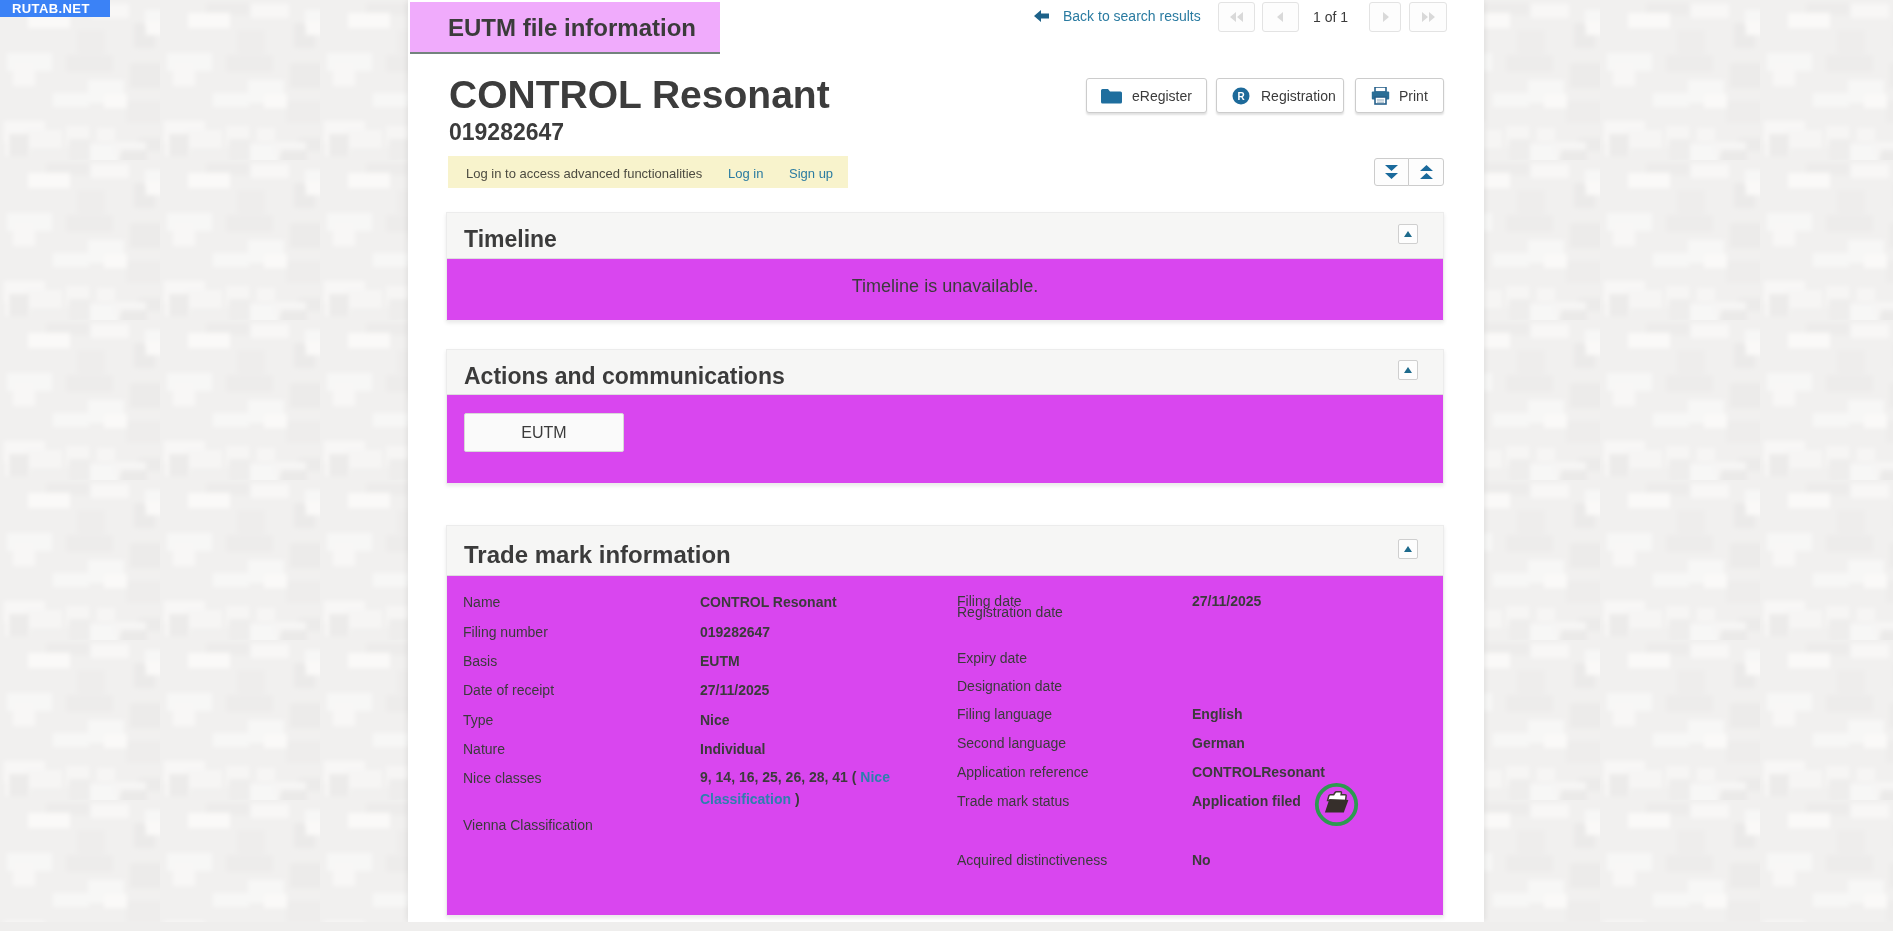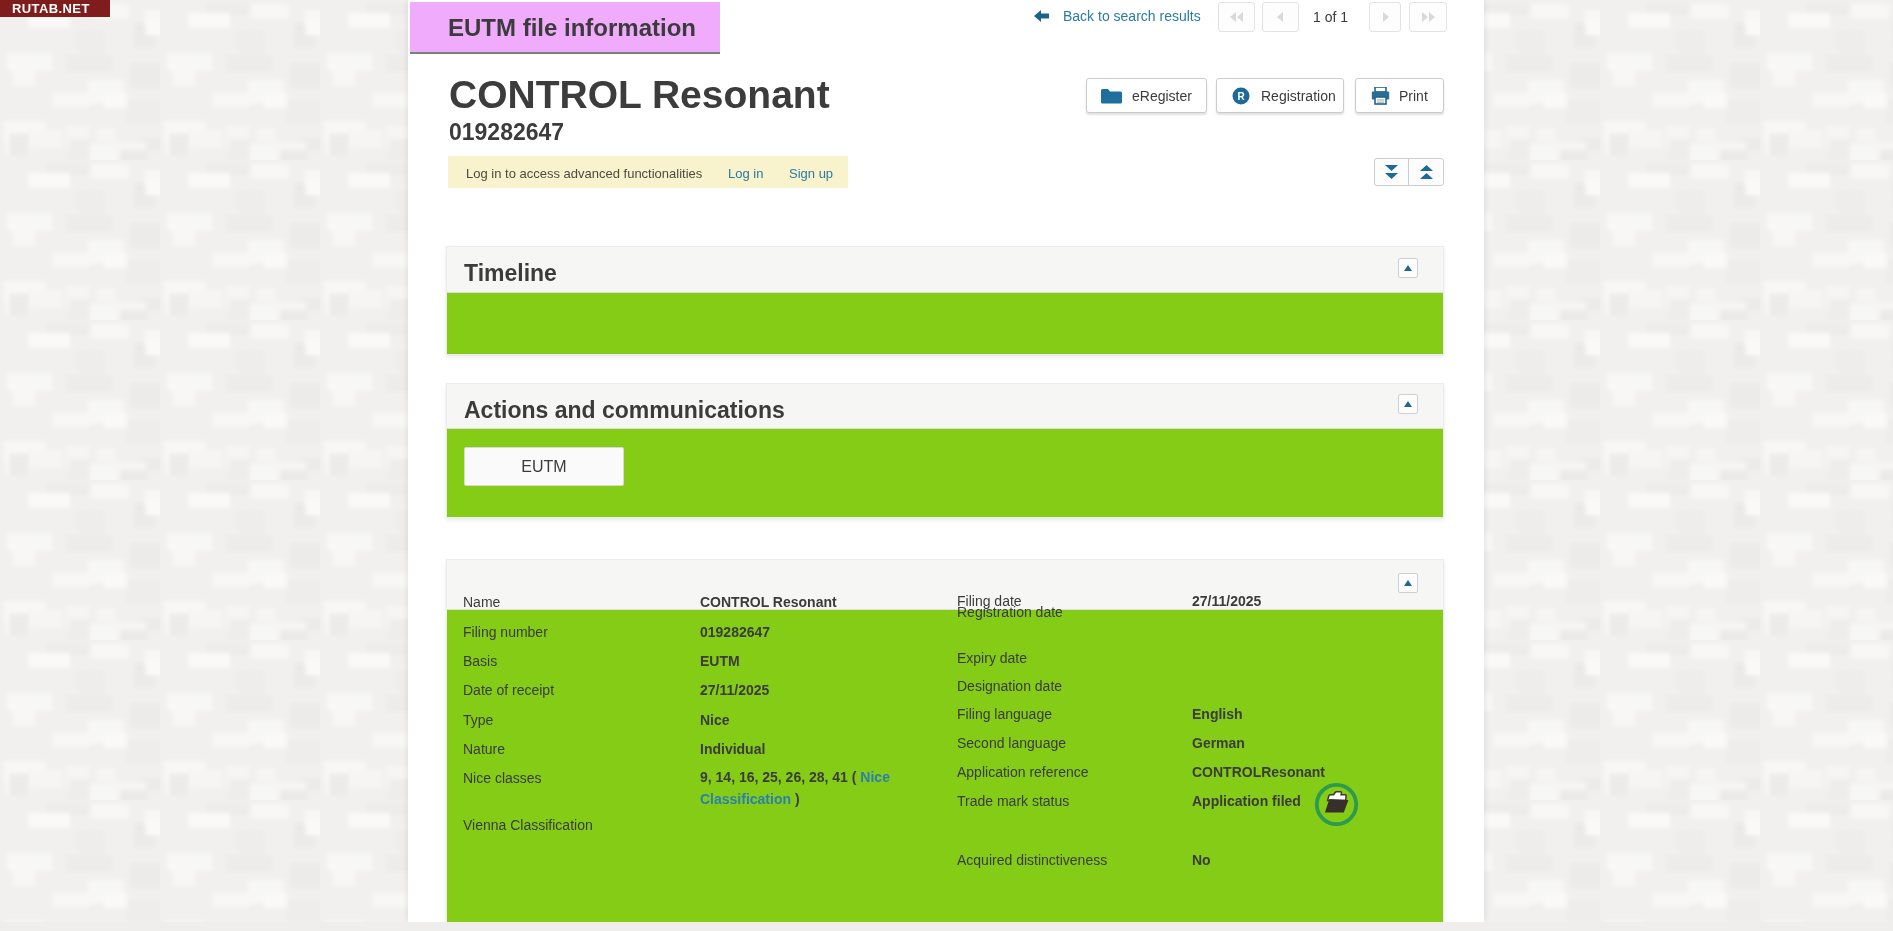--- a/index.html
+++ b/index.html
@@ -8,22 +8,22 @@
   .abs{position:absolute;}
   #bgpat{position:absolute;left:0;top:0;width:1893px;height:931px;}
   #col{position:absolute;left:408px;top:0;width:1076px;height:922px;background:#ffffff;
        box-shadow:0 0 7px rgba(0,0,0,0.10);}
   #tab{position:absolute;left:410px;top:2px;width:310px;height:52px;background:#f0abfc;
        border-bottom:2px solid #73837d;text-align:center;line-height:51px;
        font-size:24px;font-weight:bold;color:#3b3b3b;padding-left:14px;box-sizing:border-box;}
   .link{color:#2a7ba1;}
   .pgbtn{position:absolute;background:#fdfdfd;border:1px solid #e3e3e3;border-radius:3px;
          color:#cccccc;text-align:center;}
-  .card{position:absolute;left:446px;width:996px;background:#84cc16;border:1px solid #ececec;
-        box-shadow:0 2px 4px rgba(0,0,0,0.09);margin-top:34px;}
+  .card{position:absolute;left:446px;width:996px;background:#d946ef;border:1px solid #ececec;
+        box-shadow:0 2px 4px rgba(0,0,0,0.09);}
   .chead{background:#f6f6f5;border-bottom:1px solid #dddddd;position:relative;}
   .ctitle{position:absolute;left:17px;font-size:23px;font-weight:bold;color:#3b3b3b;}
   .colbtn{position:absolute;left:951px;width:18px;height:18px;background:#fdfdfd;
           border:1px solid #cfcfcf;border-radius:2px;}
   .colbtn svg{position:absolute;left:5px;top:6px;}
   .lbl{position:absolute;font-size:14px;color:#3b3b3b;white-space:nowrap;}
   .val{position:absolute;font-size:14px;font-weight:bold;color:#3b3b3b;white-space:nowrap;}
   .blink{color:#2d7fae;}
 </style>
 </head>
@@ -64,21 +64,21 @@
         <rect x="121" y="150" width="26" height="23" fill="#ebeae9"></rect>
       </g>
     </pattern>
   </defs>
   <rect width="1893" height="931" fill="url(#mosaic)"></rect>
 </svg>
 
 <div id="col"></div>
 <div id="tab">EUTM file information</div>
 
-<div class="abs" style="left:0;top:0;width:110px;height:17px;background:#7f1d1d;color:#fff;
+<div class="abs" style="left:0;top:0;width:110px;height:17px;background:#3b82f6;color:#fff;
      font-size:13px;font-weight:bold;line-height:17px;padding-left:12px;box-sizing:border-box;letter-spacing:0.4px;">RUTAB.NET</div>
 
 <svg class="abs" style="left:1034px;top:10px;" width="16" height="12" viewBox="0 0 16 12">
   <path d="M0 6 L7 0 L7 3.6 L15 3.6 L15 8.4 L7 8.4 L7 12 Z" fill="#1d6289"></path>
 </svg>
 <div class="abs link" style="left:1063px;top:8px;font-size:14px;">Back to search results</div>
 <div class="pgbtn" style="left:1218px;top:2px;width:35px;height:28px;line-height:28px;">
   <svg width="14" height="10" viewBox="0 0 14 10">
       <path d="M6 0 L6 10 L0 5 Z M13 0 L13 10 L7 5 Z" fill="#d9d9d9"></path>
     </svg></div>
@@ -141,37 +141,39 @@
 
 <div class="card" style="top:212px;height:107px;">
   <div class="chead" style="height:45px;">
     <div class="ctitle" style="top:13px;">Timeline</div>
     <div class="colbtn" style="top:11px;">
       <svg width="8" height="6" viewBox="0 0 8 6">
           <path d="M4 0 L8 6 L0 6 Z" fill="#1d6a8c"></path>
         </svg>
     </div>
   </div>
+  <div style="text-align:center;font-size:18px;color:#3b3b3b;padding-top:17px;">Timeline is unavailable.</div>
 </div>
 
 <div class="card" style="top:349px;height:133px;">
   <div class="chead" style="height:44px;">
     <div class="ctitle" style="top:13px;">Actions and communications</div>
     <div class="colbtn" style="top:10px;">
       <svg width="8" height="6" viewBox="0 0 8 6">
           <path d="M4 0 L8 6 L0 6 Z" fill="#1d6a8c"></path>
         </svg>
     </div>
   </div>
   <div class="abs" style="left:17px;top:63px;width:160px;height:39px;background:#fafafa;border:1px solid #d8d8d8;
        box-sizing:border-box;text-align:center;line-height:37px;font-size:16px;color:#3b3b3b;border-radius:2px;">EUTM</div>
 </div>
 
 <div class="card" style="top:525px;height:389px;">
   <div class="chead" style="height:49px;">
+    <div class="ctitle" style="top:15px;font-size:24px;">Trade mark information</div>
     <div class="colbtn" style="top:13px;">
       <svg width="8" height="6" viewBox="0 0 8 6">
           <path d="M4 0 L8 6 L0 6 Z" fill="#1d6a8c"></path>
         </svg>
     </div>
   </div>
 </div>
 
 <div class="lbl" style="left:463px;top:594px;">Name</div>
 <div class="val" style="left:700px;top:594px;">CONTROL Resonant</div>

